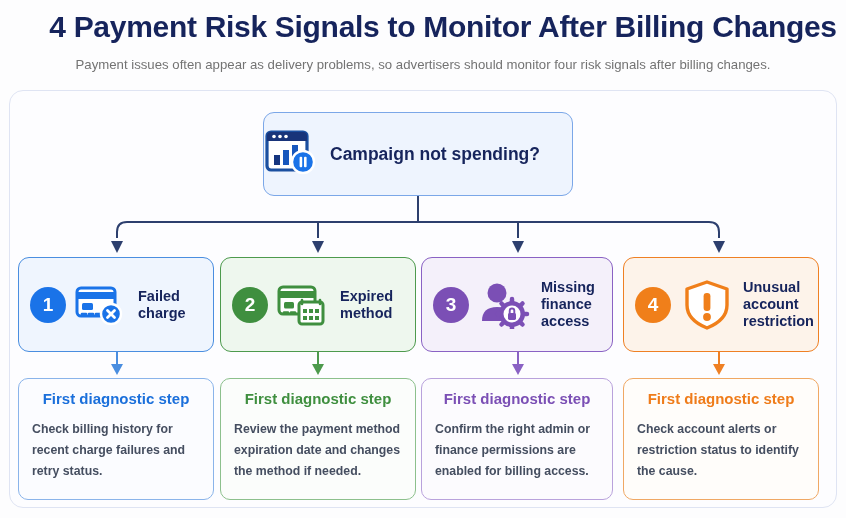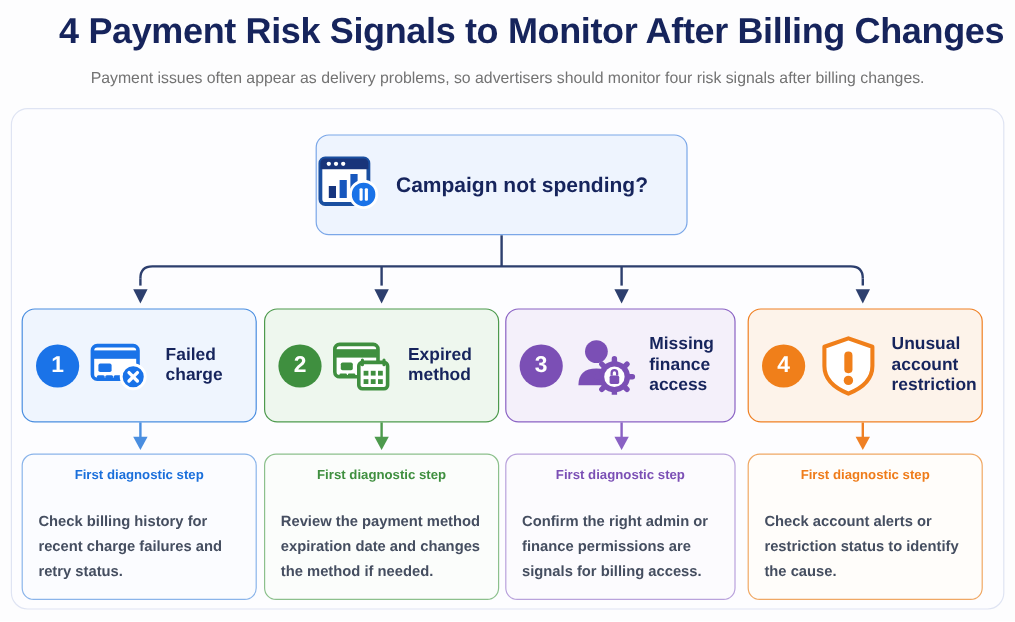--- a/index.html
+++ b/index.html
@@ -71,21 +71,21 @@
   .step {
     position: absolute; top: 378px; height: 122px;
     border-radius: 10px; border-width: 1.2px; border-style: solid;
     padding: 11px 13px 0 13px;
   }
   .s1 { left: 18px;  width: 196px; background: #fbfcff; border-color: #8ab4ea; }
   .s2 { left: 220px; width: 196px; background: #fbfdfb; border-color: #8cc08c; }
   .s3 { left: 421px; width: 192px; background: #fcfbfe; border-color: #b9a2dc; }
   .s4 { left: 623px; width: 196px; background: #fffdfa; border-color: #f0a864; }
 
-  .step-title { font-size: 11px; font-weight: bold; text-align: center; margin-bottom: 22px; }
+  .step-title { font-size: 15px; font-weight: bold; text-align: center; margin-bottom: 12px; }
   .t1 { color: #1a6fdb; } .t2 { color: #3f8f3f; } .t3 { color: #7b4fb5; } .t4 { color: #ef7c1a; }
   .step-body { font-size: 12.3px; color: #454e60; line-height: 1.72; font-weight: bold; }
 </style>
 </head>
 <body>
 
 <div id="stage">
 
   <div class="title">4 Payment Risk Signals to Monitor After Billing Changes</div>
   <div class="subtitle">Payment issues often appear as delivery problems, so advertisers should monitor four risk signals after billing changes.</div>
@@ -231,20 +231,20 @@
   <div class="step s1">
     <div class="step-title t1">First diagnostic step</div>
     <div class="step-body">Check billing history for recent charge failures and retry status.</div>
   </div>
   <div class="step s2">
     <div class="step-title t2">First diagnostic step</div>
     <div class="step-body">Review the payment method expiration date and changes the method if needed.</div>
   </div>
   <div class="step s3">
     <div class="step-title t3">First diagnostic step</div>
-    <div class="step-body">Confirm the right admin or finance permissions are signals for billing access.</div>
+    <div class="step-body">Confirm the right admin or finance permissions are enabled for billing access.</div>
   </div>
   <div class="step s4">
     <div class="step-title t4">First diagnostic step</div>
     <div class="step-body">Check account alerts or restriction status to identify the cause.</div>
   </div>
 
 </div>
 
 </body></html>

